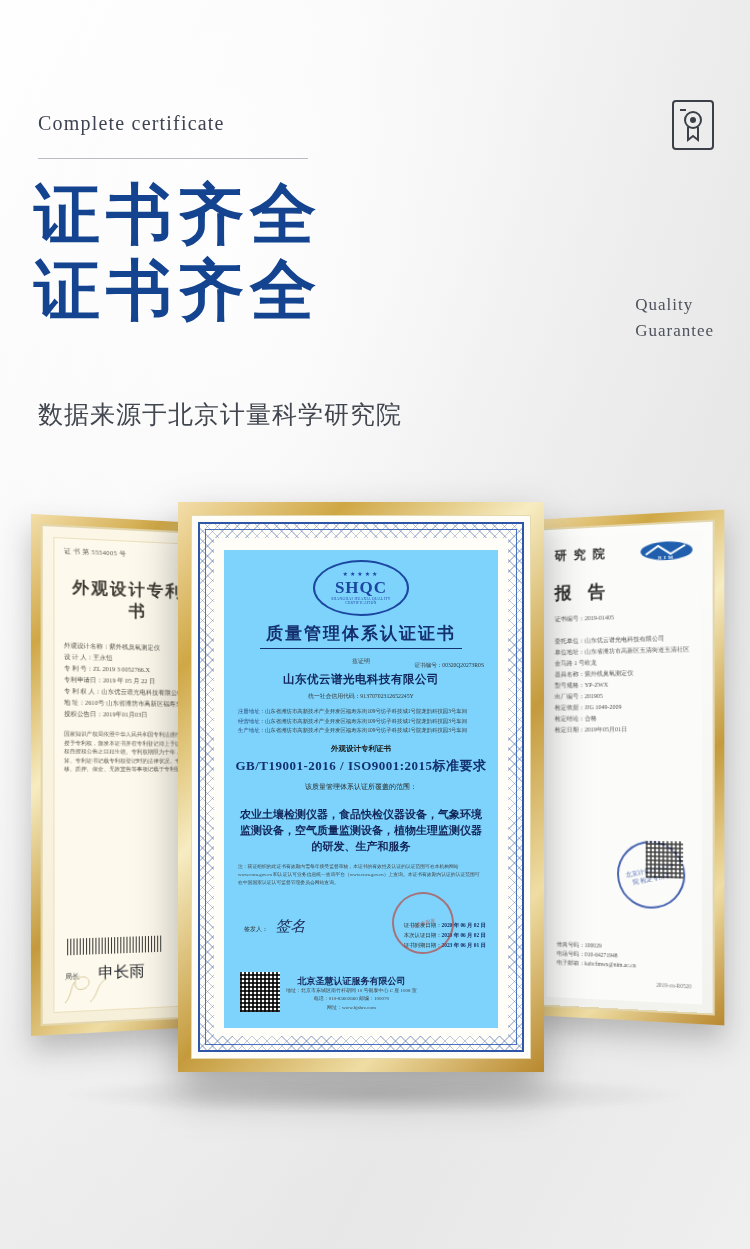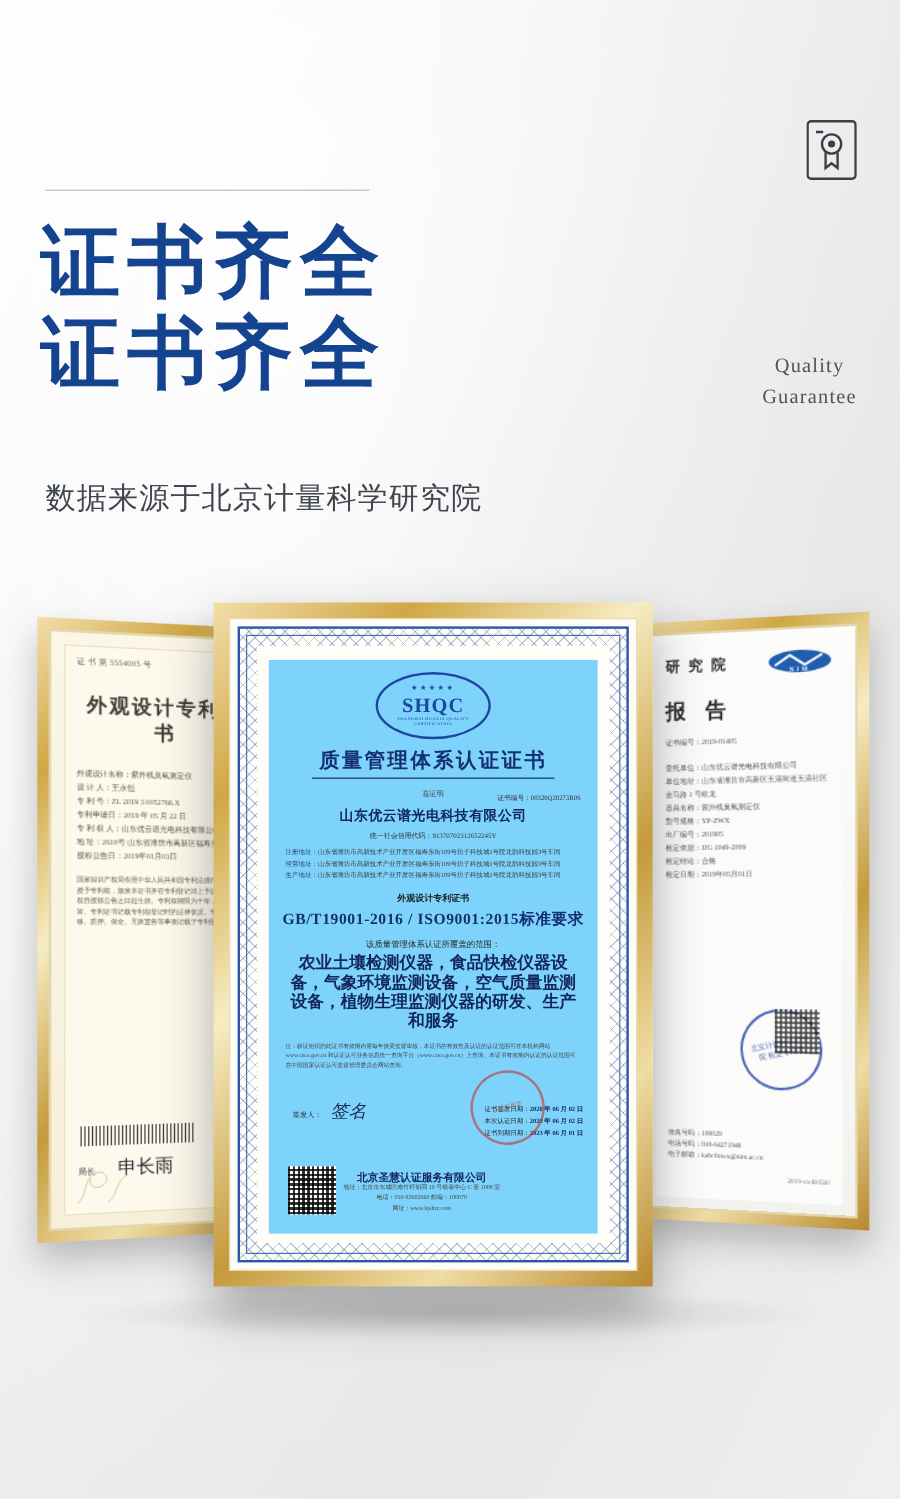--- a/index.html
+++ b/index.html
@@ -48,42 +48,42 @@
     left: 38px;
     top: 158px;
     width: 270px;
     height: 1px;
     background: #b9bcc2;
   }
   .big-title {
     position: absolute;
     left: 34px;
     top: 182px;
-    font-family: Liberation Serif, serif;
+    font-family: Liberation Mono, monospace;
     font-weight: bold;
     font-size: 66px;
     line-height: 76px;
     letter-spacing: 6px;
     color: #14448f;
   }
   .big-title .line2 { display: block; }
   .subtitle {
     position: absolute;
     left: 38px;
     top: 398px;
     font-family: "Liberation Serif", serif;
     font-size: 25px;
     letter-spacing: 1px;
     color: #41464f;
   }
   .quality-en {
     position: absolute;
     right: 36px;
     top: 292px;
-    text-align: center;
+    text-align: left;
     font-family: "Liberation Serif", serif;
     font-size: 17px;
     line-height: 26px;
     letter-spacing: 1px;
     color: #4d525c;
   }
   .cert-badge-icon {
     position: absolute;
     right: 36px;
     top: 100px;
@@ -436,22 +436,22 @@
     font-weight: bold;
     letter-spacing: .5px;
     color: #15306f;
   }
   .iso-scope-label {
     margin-top: 7px;
     font-size: 7px;
     color: #2a2a2a;
   }
   .iso-scope {
-    margin: 4px 16px 0;
-    font-size: 14px;
+    margin: 14px 16px 0;
+    font-size: 11px;
     line-height: 16px;
     color: #13265a;
     font-weight: bold;
   }
   .iso-note {
     margin: 9px 14px 0;
     text-align: left;
     font-size: 4.8px;
     line-height: 8px;
     color: #444;
@@ -532,20 +532,21 @@
     background: radial-gradient(ellipse at center, rgba(80,80,80,0.22) 0%, rgba(80,80,80,0) 70%);
     filter: blur(2px);
   }
 </style>
 </head>
 <body>
 
 <div id="page">
 
   <div class="header">
+    <div class="eyebrow">Complete certificate</div>
     <div class="eyebrow-rule"></div>
     <div class="big-title">
       <span>证书齐全</span>
       <span class="line2">证书齐全</span>
     </div>
     <div class="subtitle">数据来源于北京计量科学研究院</div>
     <div class="quality-en">
       <div>Quality</div>
       <div>Guarantee</div>
     </div>

